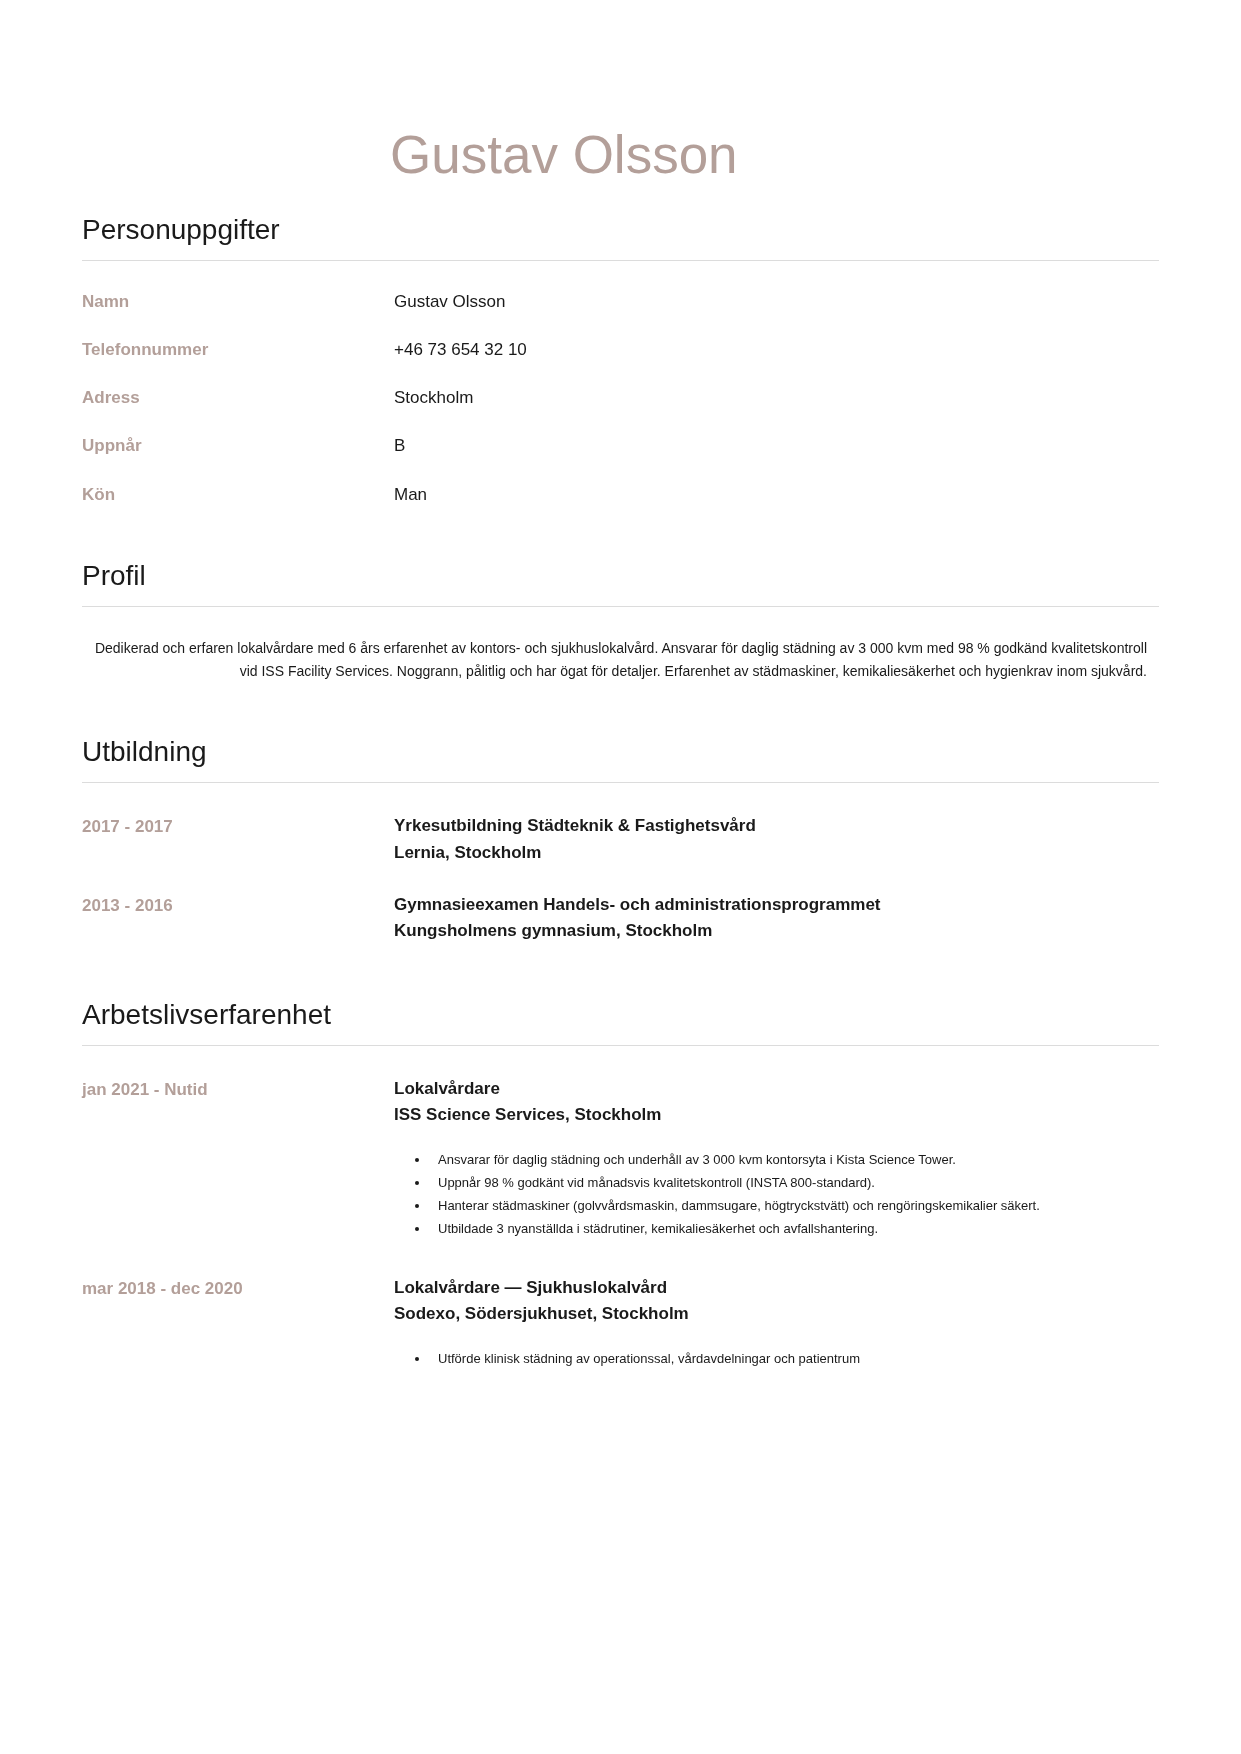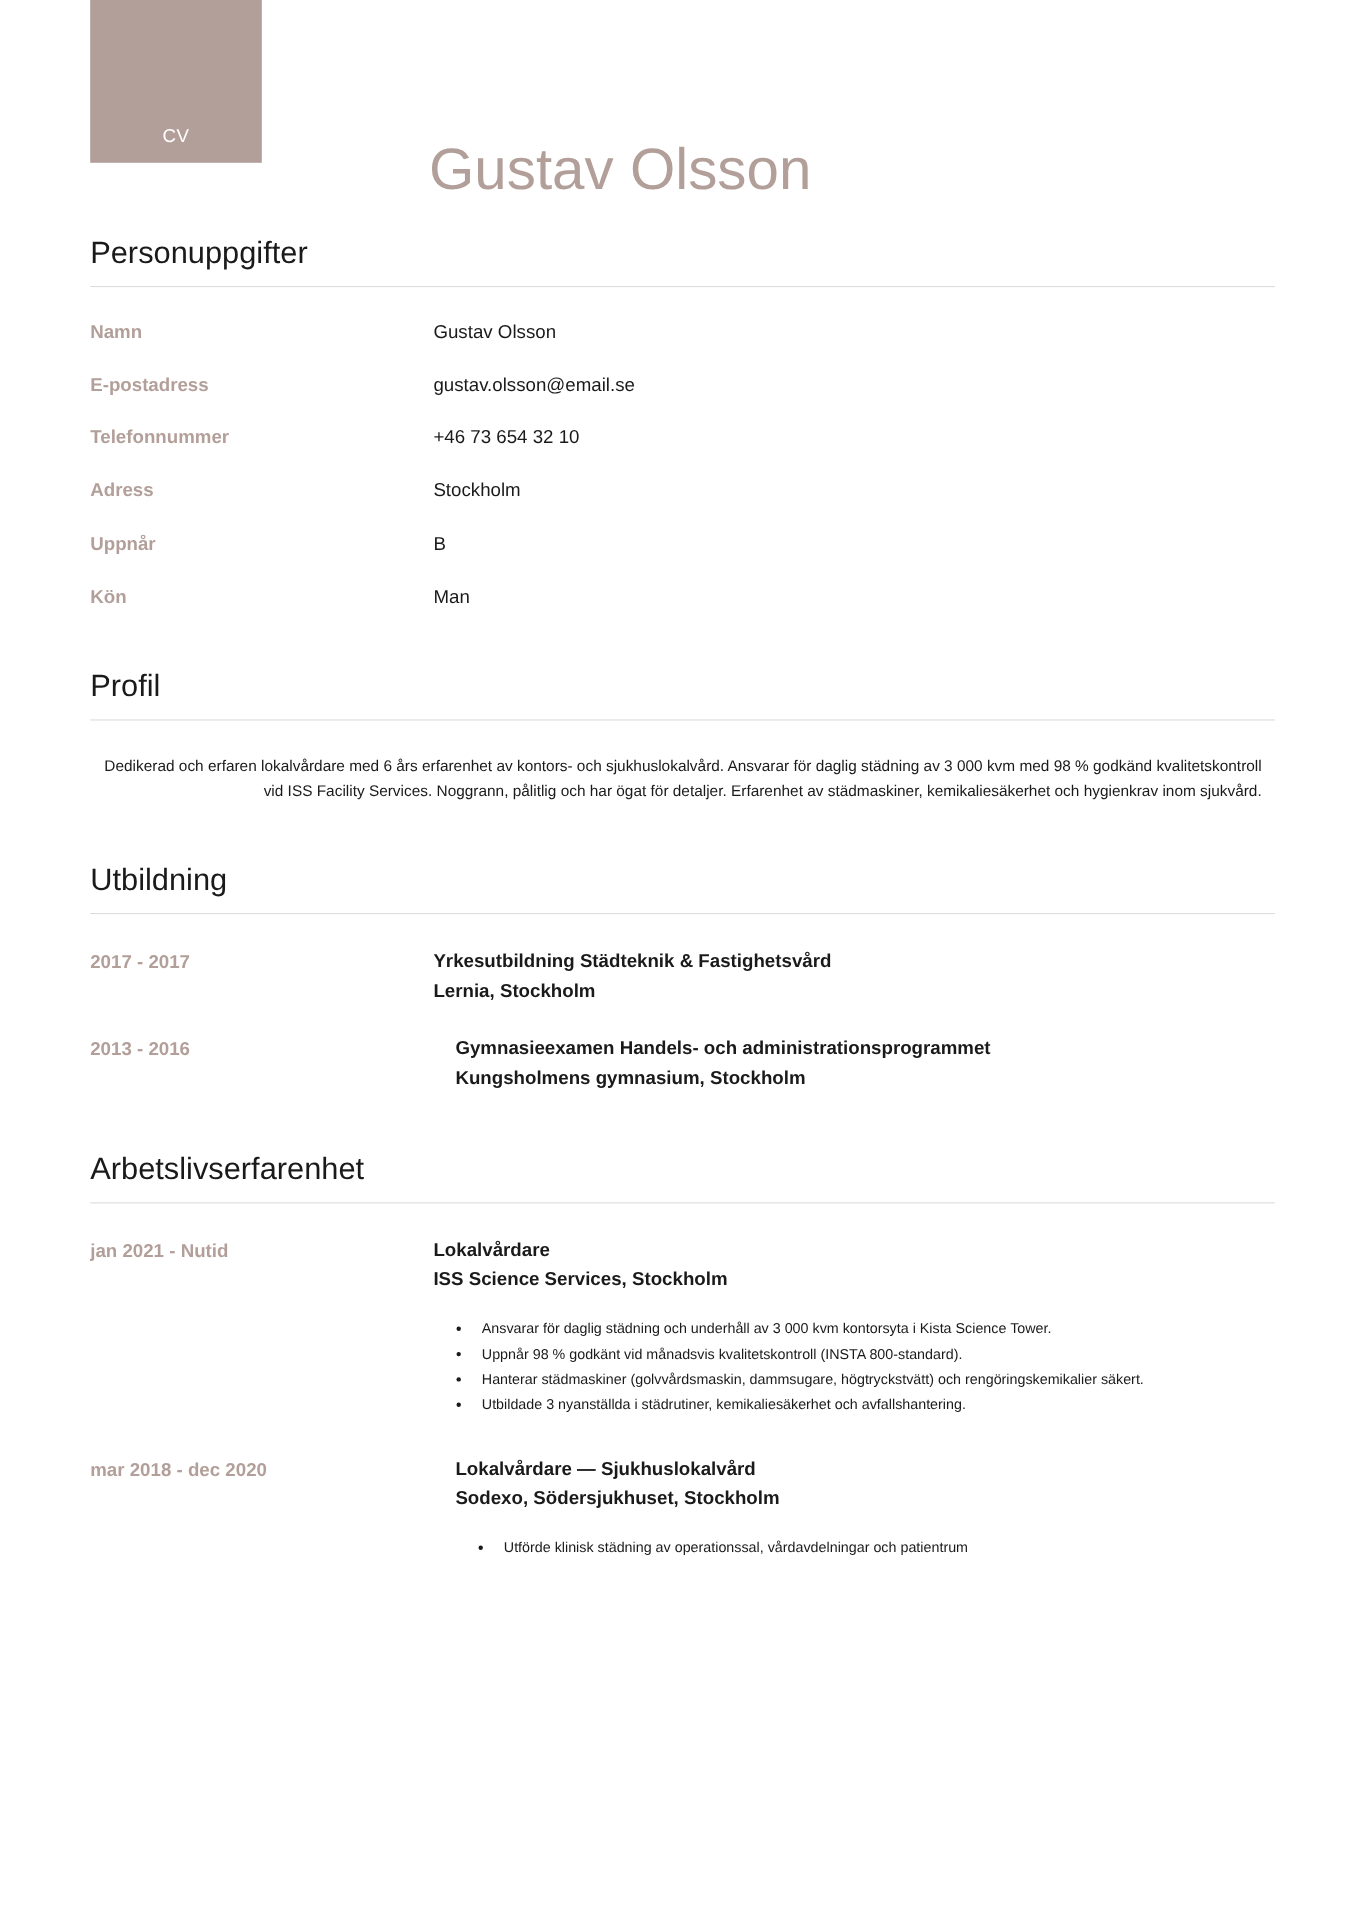--- a/index.html
+++ b/index.html
@@ -117,21 +117,20 @@
   }
 
   
   .entry {
     display: flex;
     align-items: flex-start;
     margin-bottom: 26px;
   }
   .entry:last-child {
     margin-bottom: 0;
-    gap: 20px;
   }
   .entry-period {
     width: 312px;
     flex: 0 0 312px;
     font-size: 17px;
     font-weight: bold;
     color: #b39f99;
     line-height: 1.5;
     padding-top: 1px;
   }
@@ -166,39 +165,32 @@
   .experience .entry {
     margin-bottom: 34px;
   }
 </style>
 </head>
 <body>
 
 <div class="page">
 
   <div class="header">
-    <div class="cv-block">
-      <span class="cv-block-label">CV</span>
-    </div>
     <h1 class="full-name">Gustav Olsson</h1>
   </div>
 
   <div class="content">
 
     <section class="section">
       <h2 class="section-title">Personuppgifter</h2>
       <div class="section-rule"></div>
 
       <div class="detail-row">
         <div class="detail-label">Namn</div>
         <div class="detail-value">Gustav Olsson</div>
-      </div>
-      <div class="detail-row">
-        <div class="detail-label">E-postadress</div>
-        <div class="detail-value">gustav.olsson@email.se</div>
       </div>
       <div class="detail-row">
         <div class="detail-label">Telefonnummer</div>
         <div class="detail-value">+46 73 654 32 10</div>
       </div>
       <div class="detail-row">
         <div class="detail-label">Adress</div>
         <div class="detail-value">Stockholm</div>
       </div>
       <div class="detail-row">

